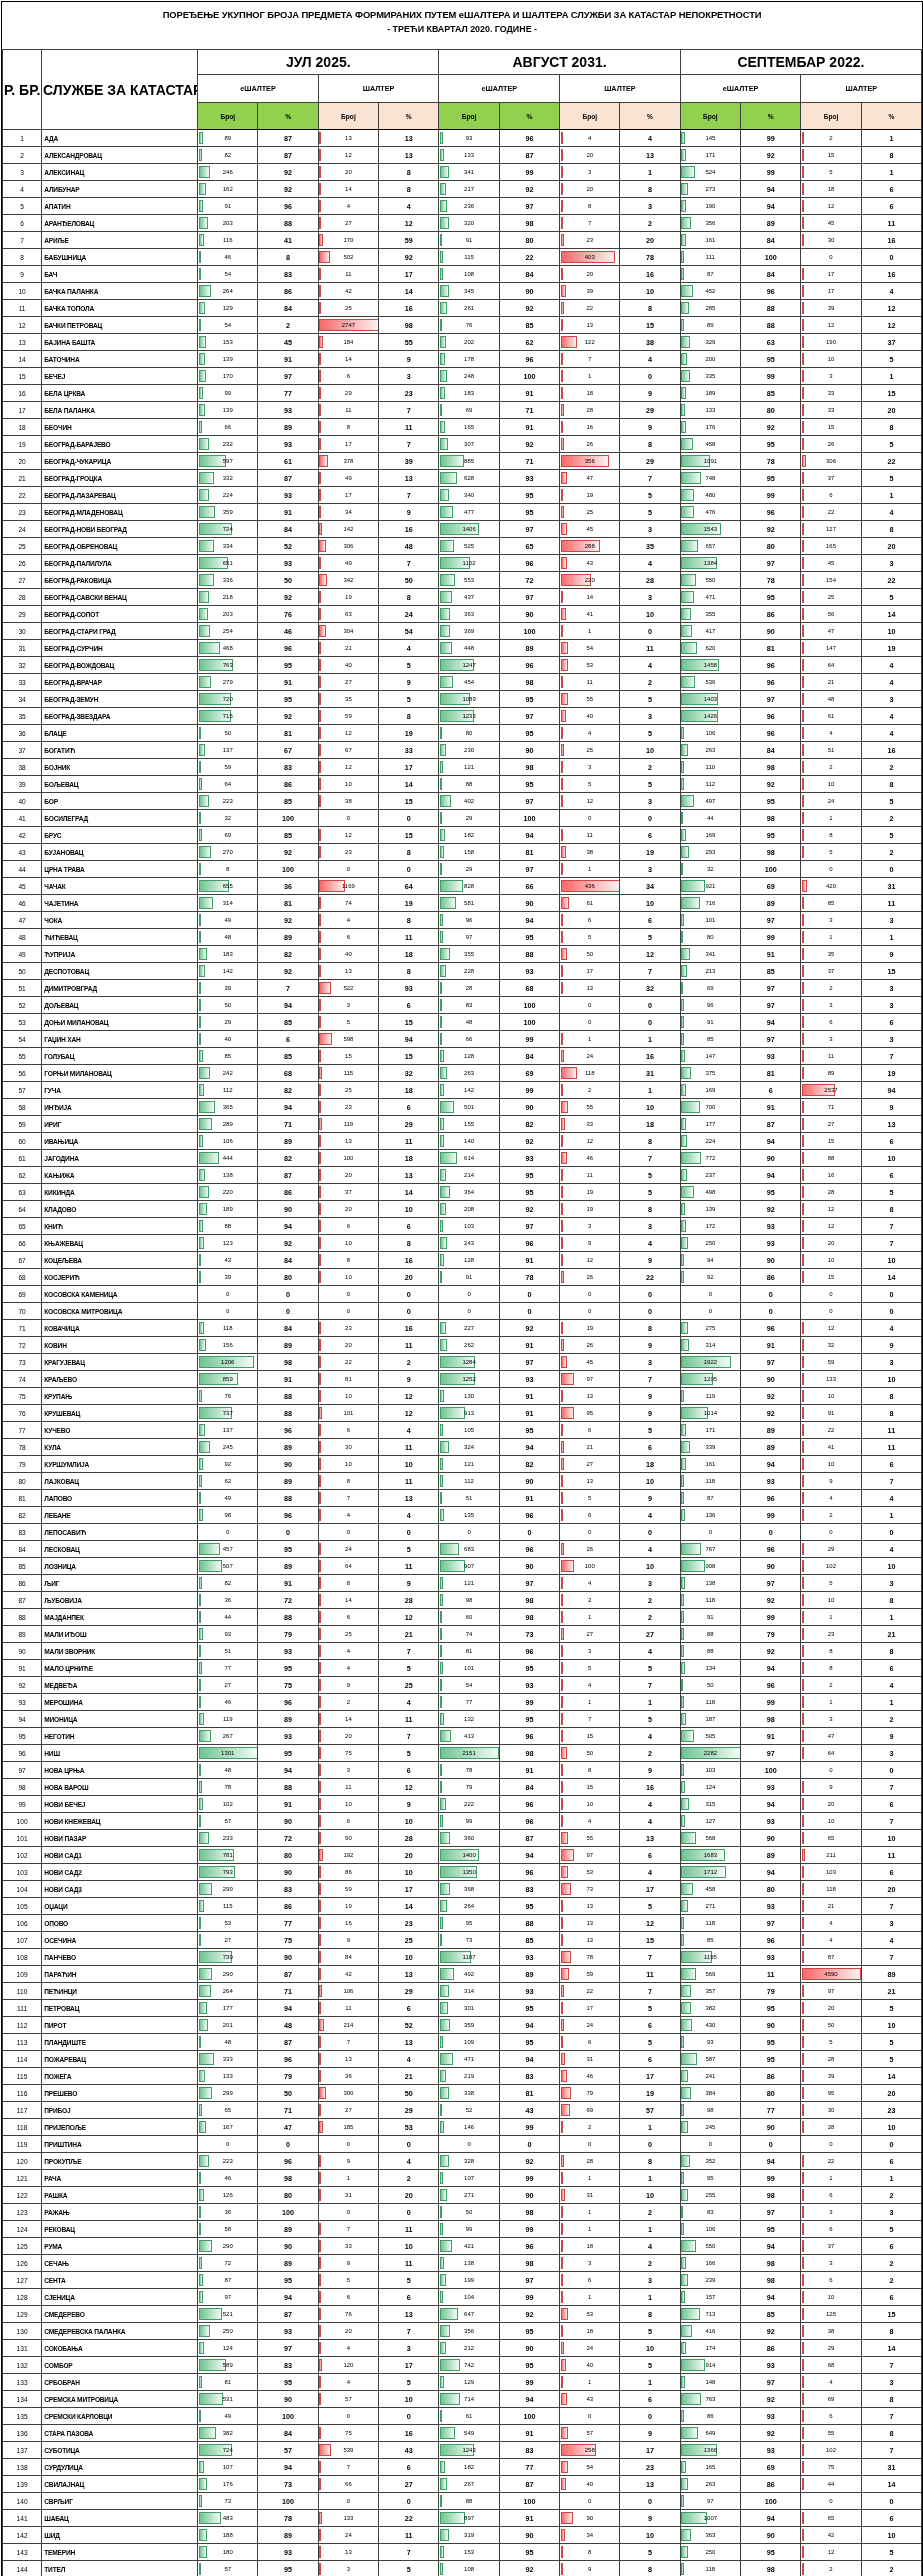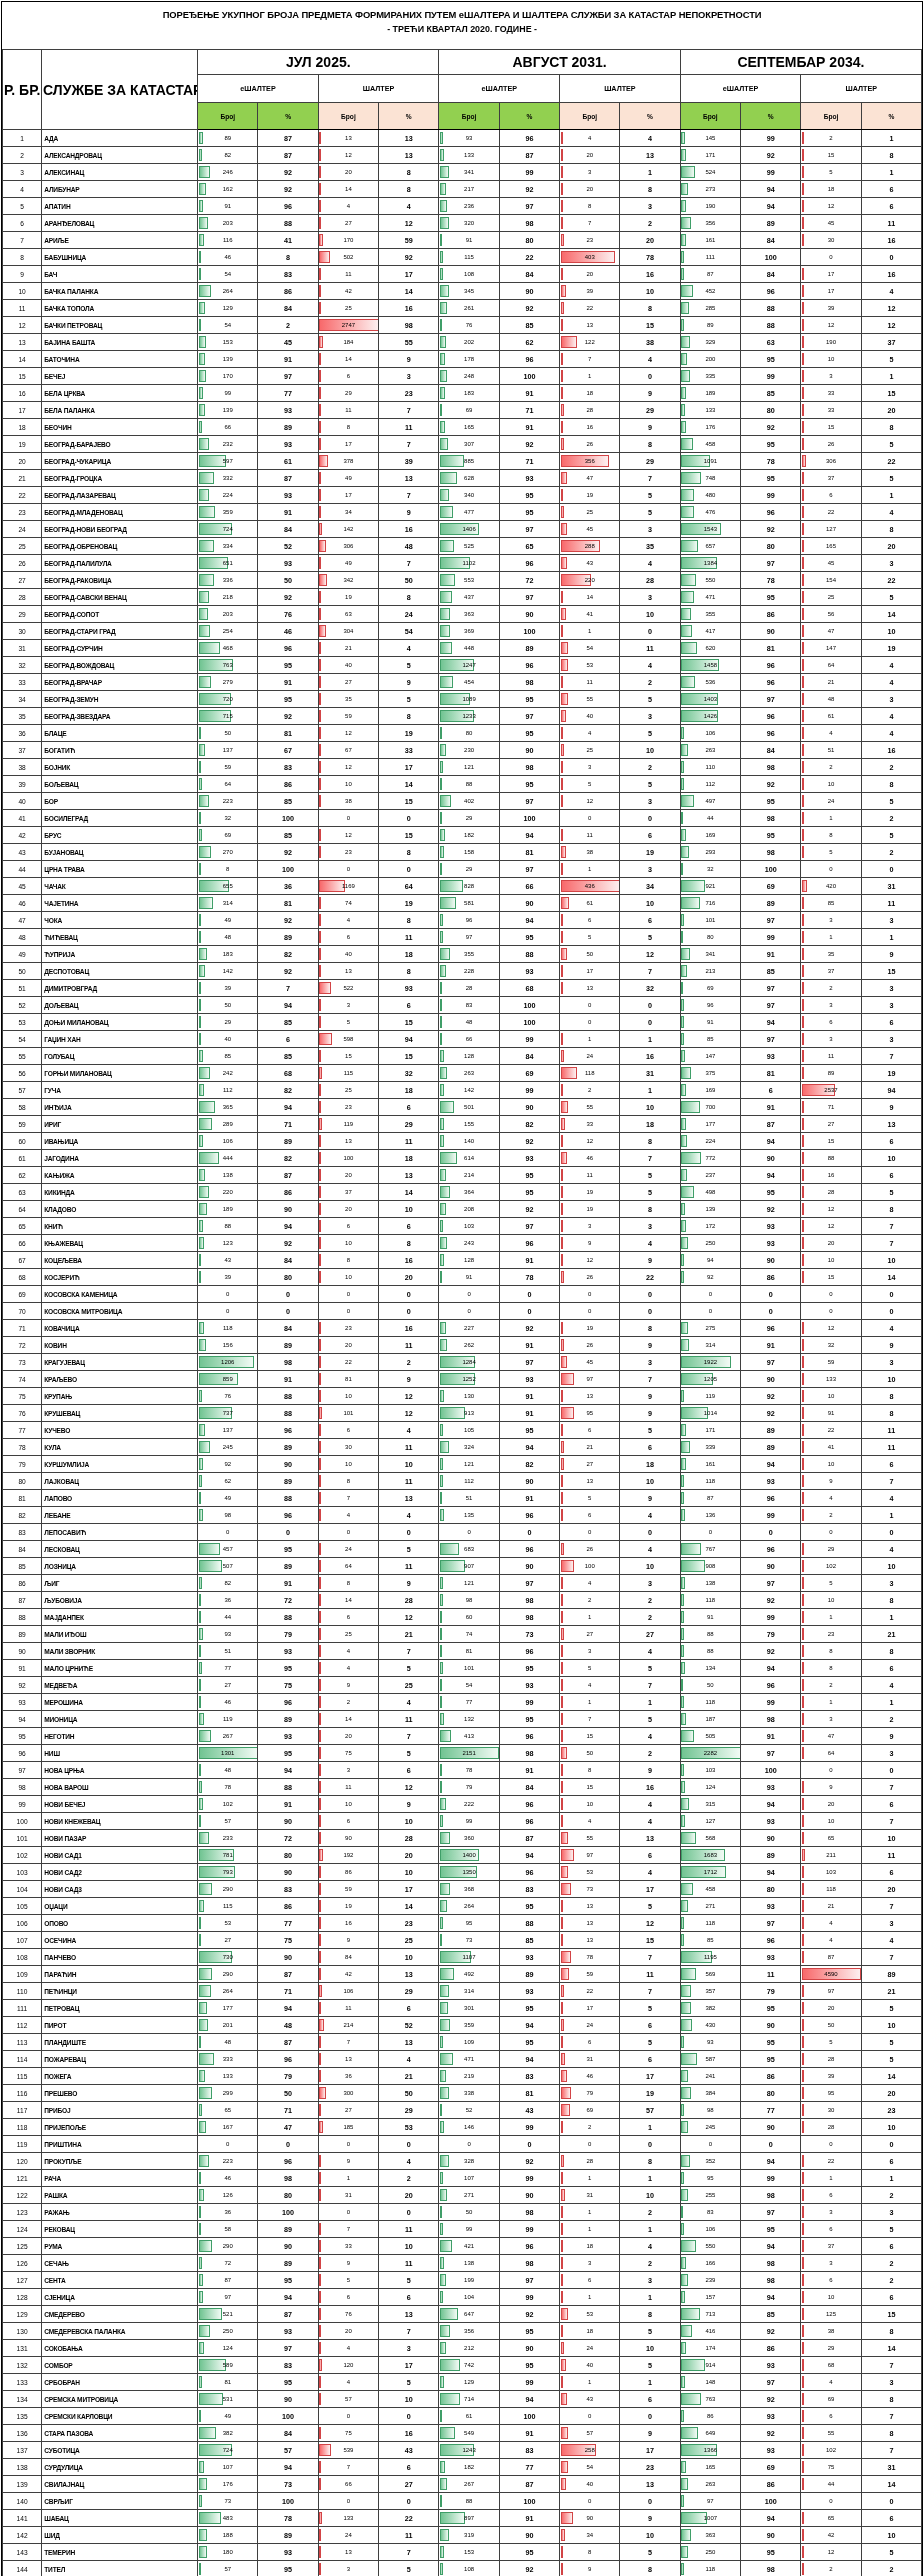--- a/index.html
+++ b/index.html
@@ -53,21 +53,21 @@
         <col>
         <col>
         <col>
     </colgroup>
     <thead>
       <tr class="r-month">
         <th rowspan="3">Р. БР.</th>
         <th rowspan="3">СЛУЖБЕ ЗА КАТАСТАР НЕПОКРЕТНОСТИ</th>
         <th colspan="4">ЈУЛ 2025.</th>
         <th colspan="4">АВГУСТ 2031.</th>
-        <th colspan="4">СЕПТЕМБАР 2034.</th>
+        <th colspan="4">СЕПТЕМБАР 2022.</th>
       </tr>
       <tr class="r-channel">
         <th colspan="2">еШАЛТЕР</th>
         <th colspan="2">ШАЛТЕР</th>
         <th colspan="2">еШАЛТЕР</th>
         <th colspan="2">ШАЛТЕР</th>
         <th colspan="2">еШАЛТЕР</th>
         <th colspan="2">ШАЛТЕР</th>
       </tr>
       <tr class="r-measure">

